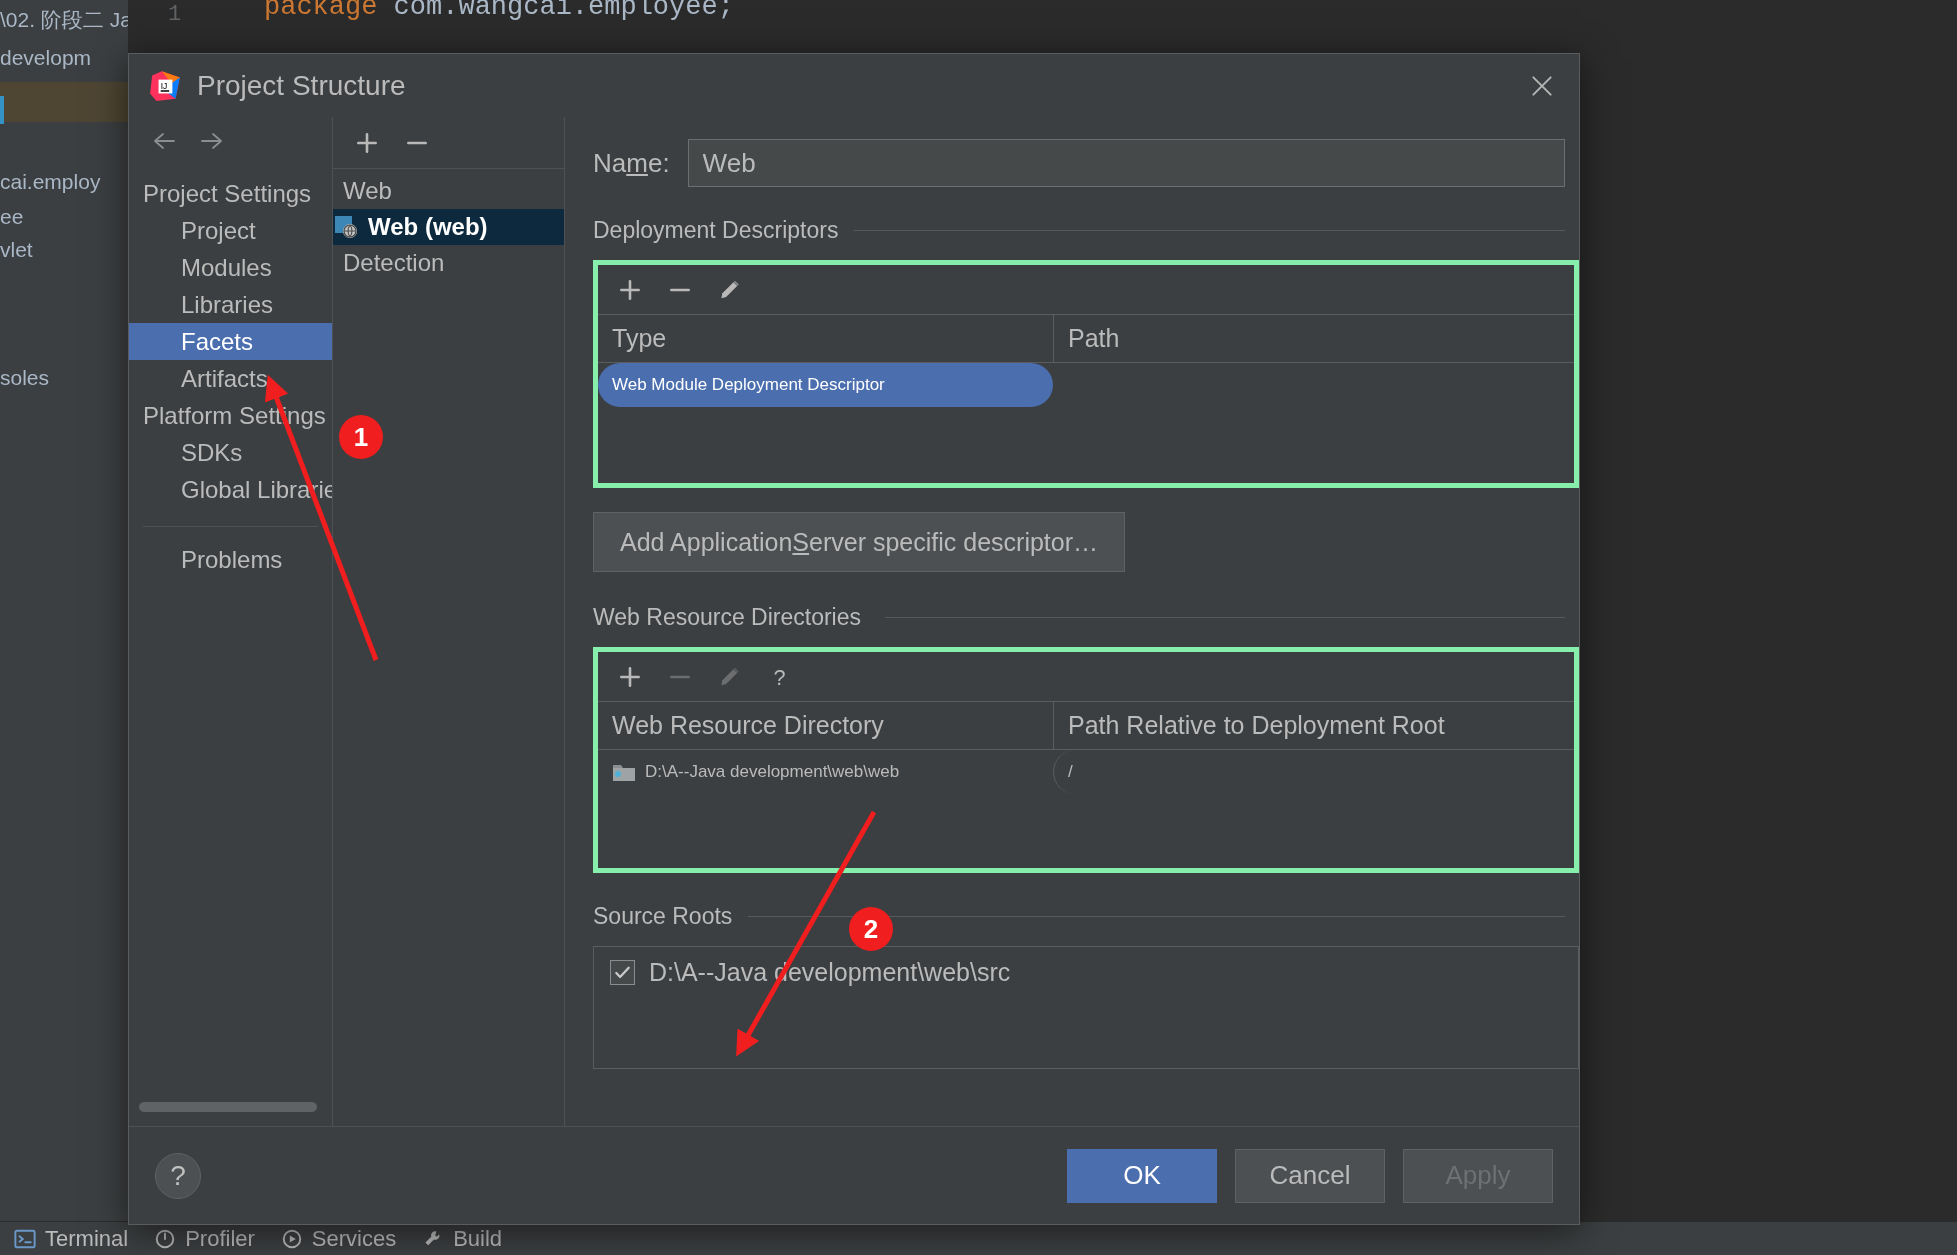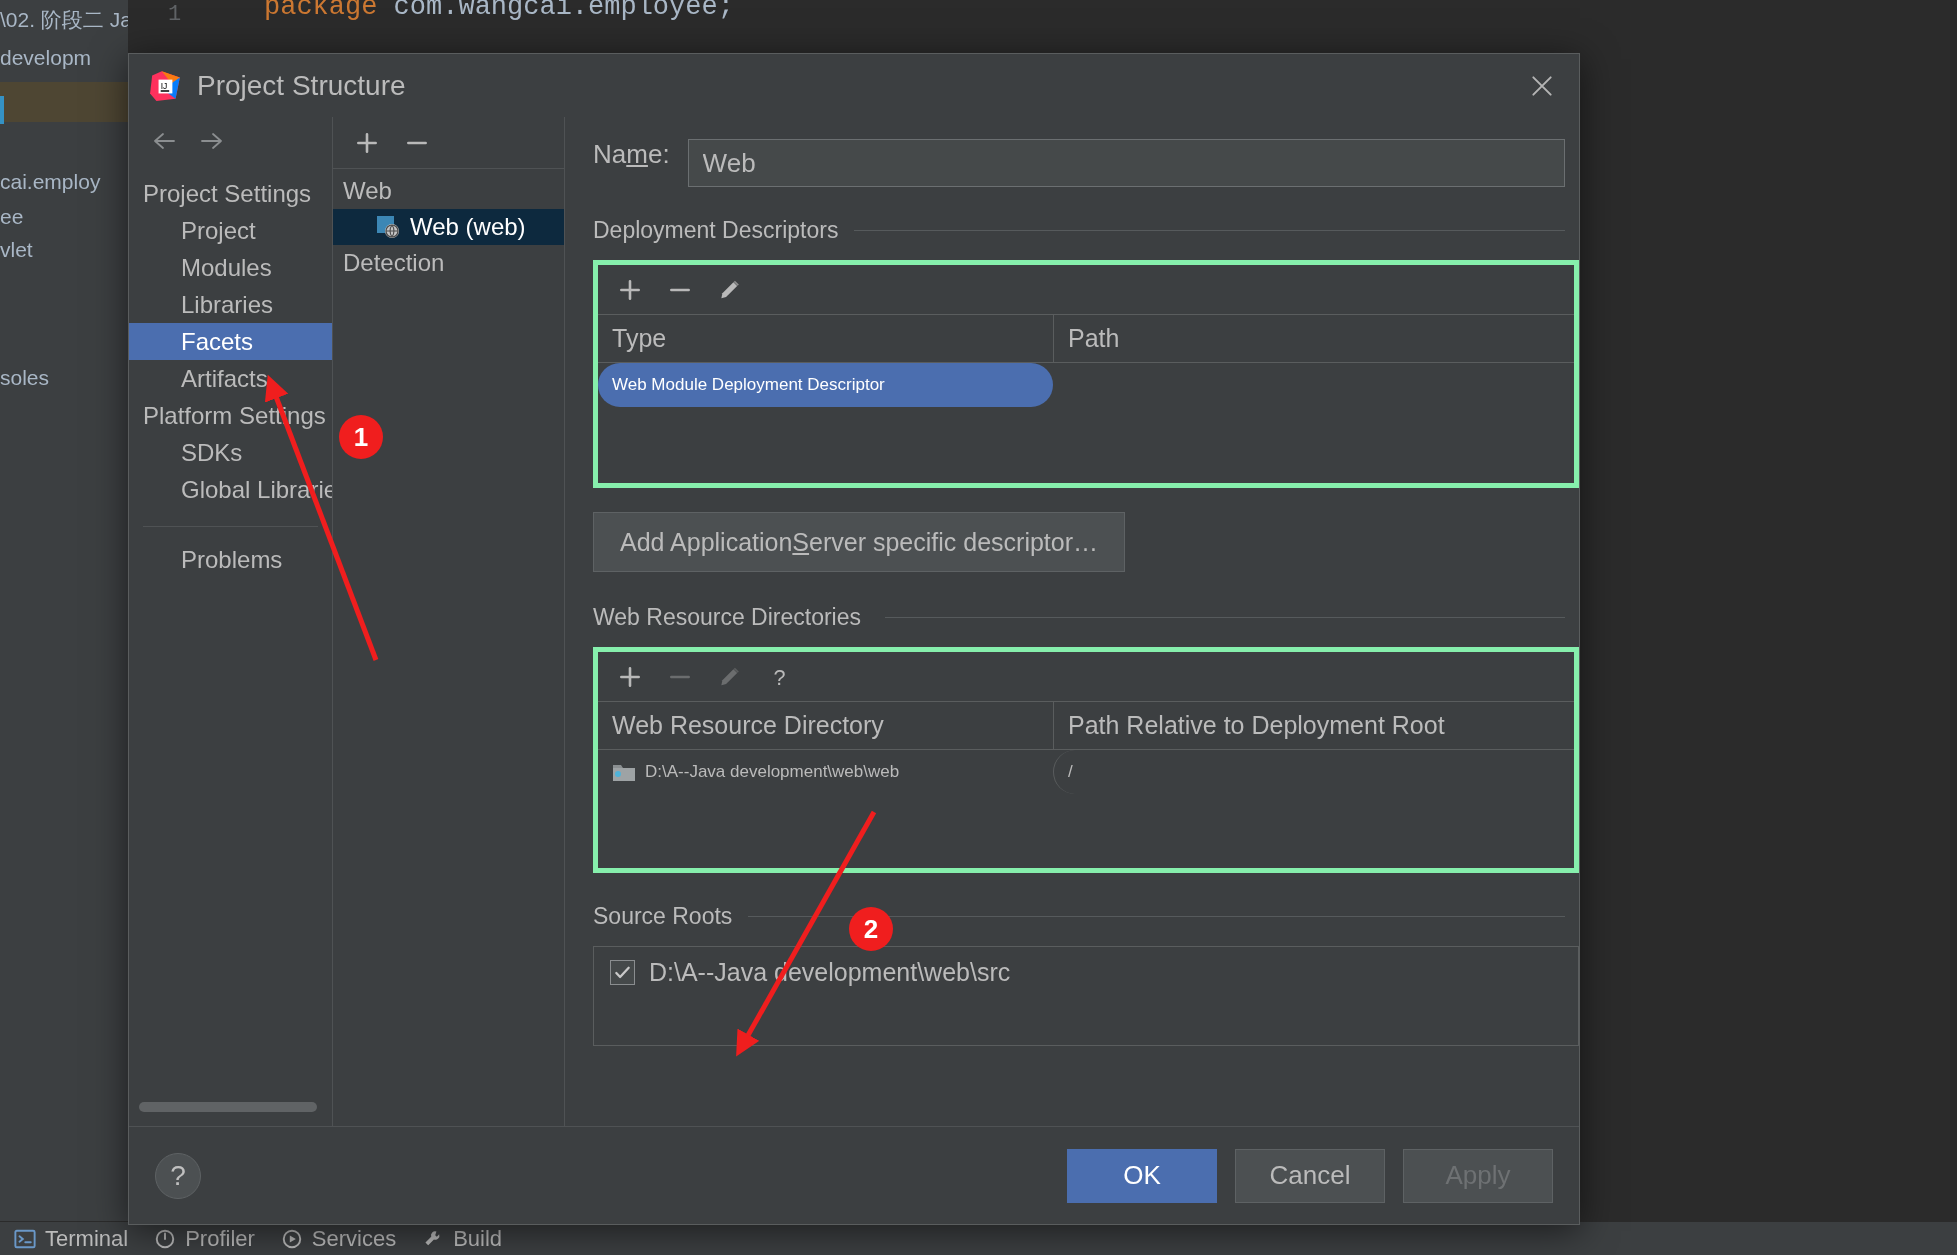--- a/index.html
+++ b/index.html
@@ -121,31 +121,31 @@
     padding-left: 20px; border-bottom: 1px solid #4f5254;
     color: #b9b9b9;
   }
   .tb-icon { width: 28px; height: 28px; cursor: pointer; display:flex; align-items:center; justify-content:center; }
   .tree-items { flex: 1; padding-top: 4px; }
   .tree-node {
     height: 36px; display: flex; align-items: center;
     color: #bbbbbb; font-size: 24px; white-space: nowrap; cursor: pointer;
   }
   .tree-node.root { padding-left: 10px; }
-  .tree-node.child { padding-left: 42px; gap: 9px; }
+  .tree-node.child { gap: 9px; font-weight: bold; }
   .tree-node.sub { padding-left: 10px; }
   .tree-node.selected { background: #0d293e; color: #ffffff; }
   .web-icon { width: 26px; height: 26px; flex: 0 0 26px; }
 
   
   .content {
     flex: 1; min-width: 0; position: relative;
     background: #3c3f41; padding: 22px 0 0 28px; overflow: hidden;
   }
-  .name-row { display: flex; align-items: flex-start; gap: 18px; margin-bottom: 30px; padding-right: 14px; }
+  .name-row { display: flex; align-items: center; gap: 18px; margin-bottom: 30px; padding-right: 14px; }
   .name-label { color: #bbbbbb; font-size: 26px; white-space: nowrap; }
   .name-label u { text-decoration: underline; }
   .name-field {
     flex: 1; height: 48px; background: #45494a;
     border: 1px solid #6b6f71; color: #bbbbbb;
     font-size: 26px; padding: 0 14px; font-family: "Liberation Sans", sans-serif;
     line-height: 46px;
   }
   .section-head {
     display: flex; align-items: center; gap: 16px;
@@ -484,21 +484,21 @@
             <div class="td col-b">/</div>
           </div>
           <div class="tbl-body-fill" style="flex:1;"></div>
         </div>
 
         <div class="section-head" style="margin-top:30px;">
           <span class="section-title">Source Roots</span>
           <span class="section-rule"></span>
         </div>
 
-        <div class="src-panel" style="height:100px;">
+        <div class="src-panel" style="height:123px;">
           <div class="src-row">
             <span class="checkbox">
               <svg viewBox="0 0 20 20">
                   <path d="M3.5 10.5l4 4.2L16.5 5" stroke="#c9c9c9" stroke-width="2.4" fill="none" stroke-linecap="round" stroke-linejoin="round"></path>
                 </svg>
             </span>
             <span>D:\A--Java development\web\src</span>
           </div>
         </div>
 

